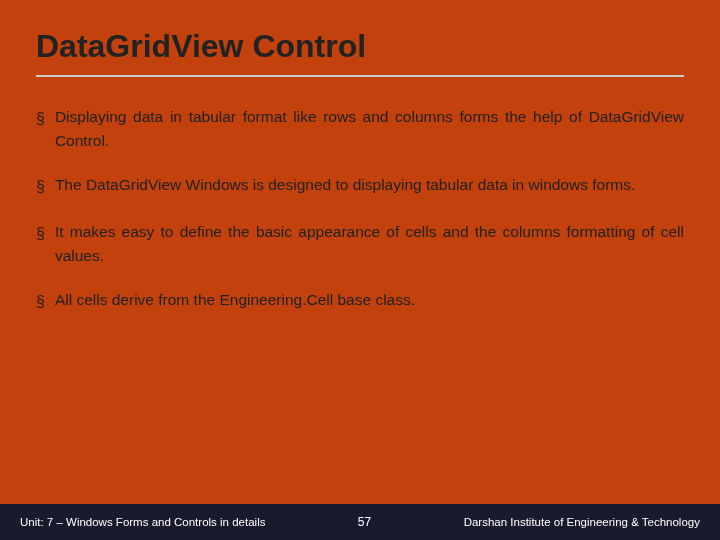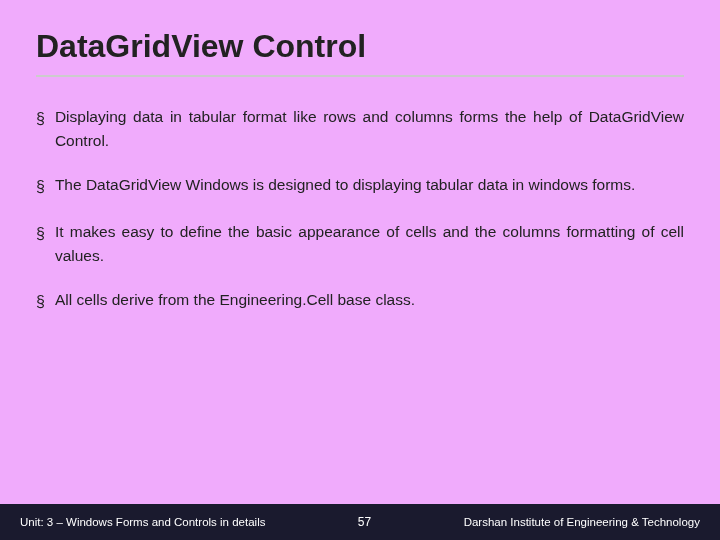--- a/index.html
+++ b/index.html
@@ -15,21 +15,21 @@
       font-family: Arial, sans-serif;
       overflow: hidden;
       position: relative;
     }
 
     .slide-container {
       width: 720px;
       height: 540px;
       display: flex;
       flex-direction: column;
-      background: #f0abfc;
+      background: #c2410c;
     }
 
     .main-content {
       flex: 1;
       padding: 28px 36px 16px 36px;
       display: flex;
       flex-direction: column;
     }
 
     .slide-title {
@@ -119,18 +119,18 @@
       </li>
       <li class="bullet-item">
         <span class="bullet-symbol">§</span>
         <span class="bullet-text">All cells derive from the Engineering.Cell base class.</span>
       </li>
     </ul>
 
   </div>
 
   <div class="footer">
-    <span class="footer-left">Unit: 3 – Windows Forms and Controls in details</span>
+    <span class="footer-left">Unit: 7 – Windows Forms and Controls in details</span>
     <span class="footer-center">57</span>
     <span class="footer-right">Darshan Institute of Engineering &amp; Technology</span>
   </div>
 
 </div>
 
 </body></html>

